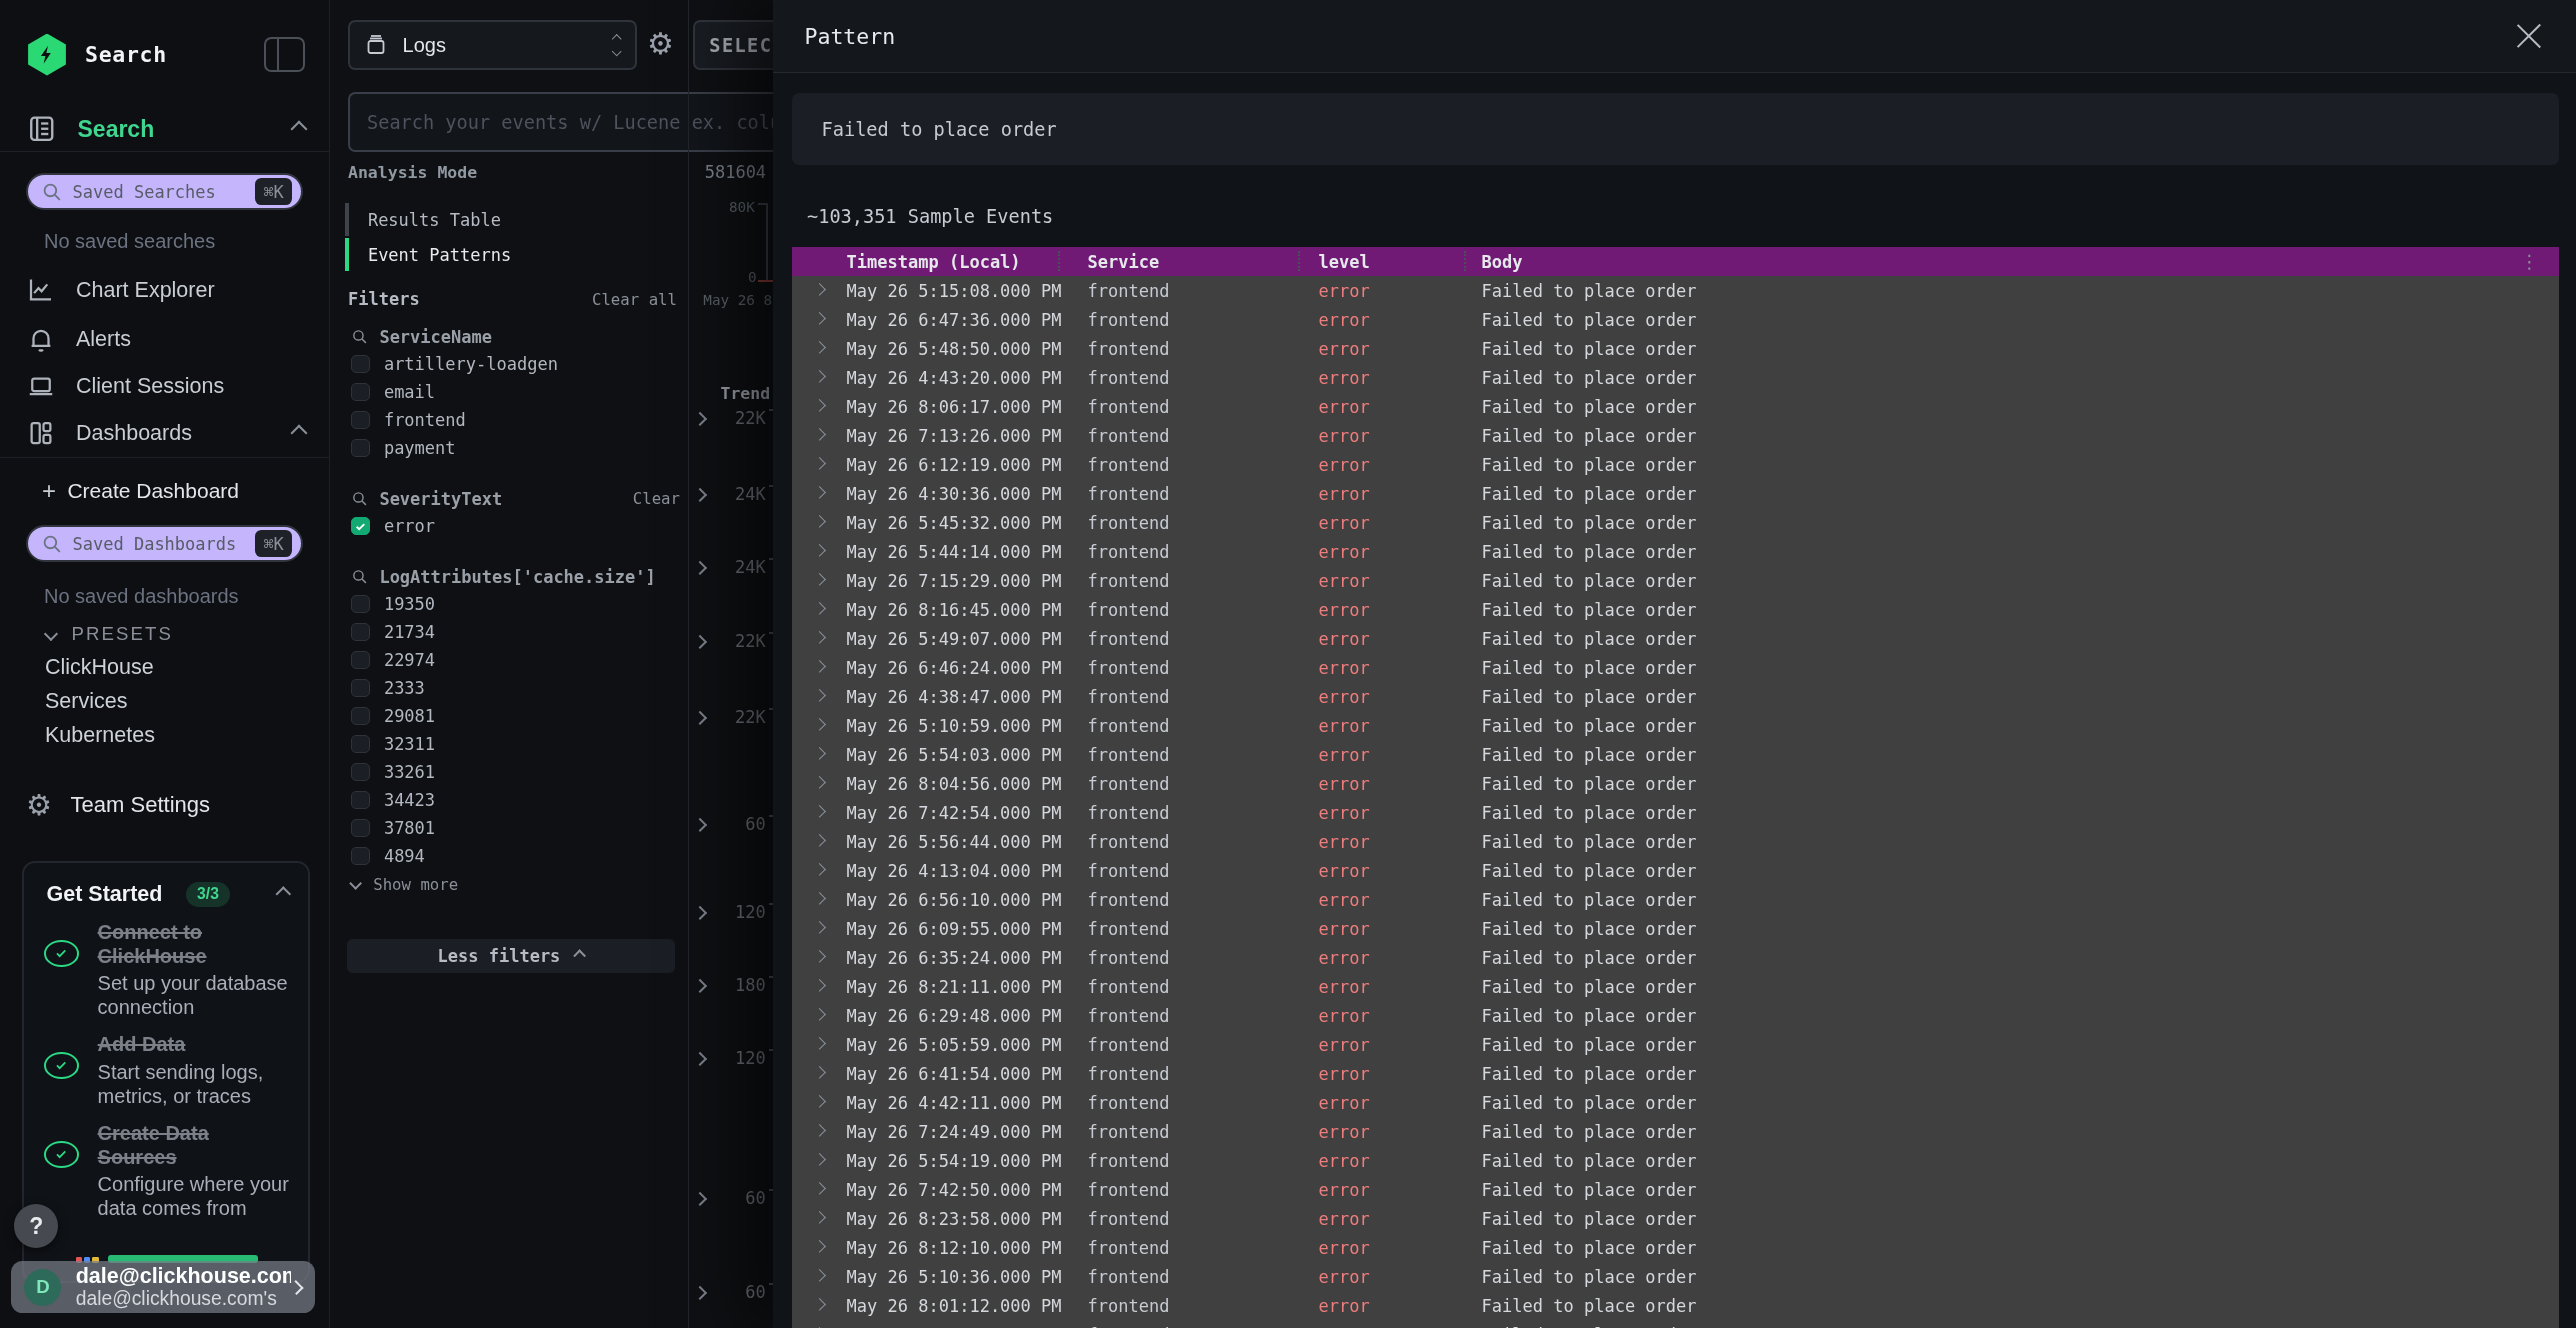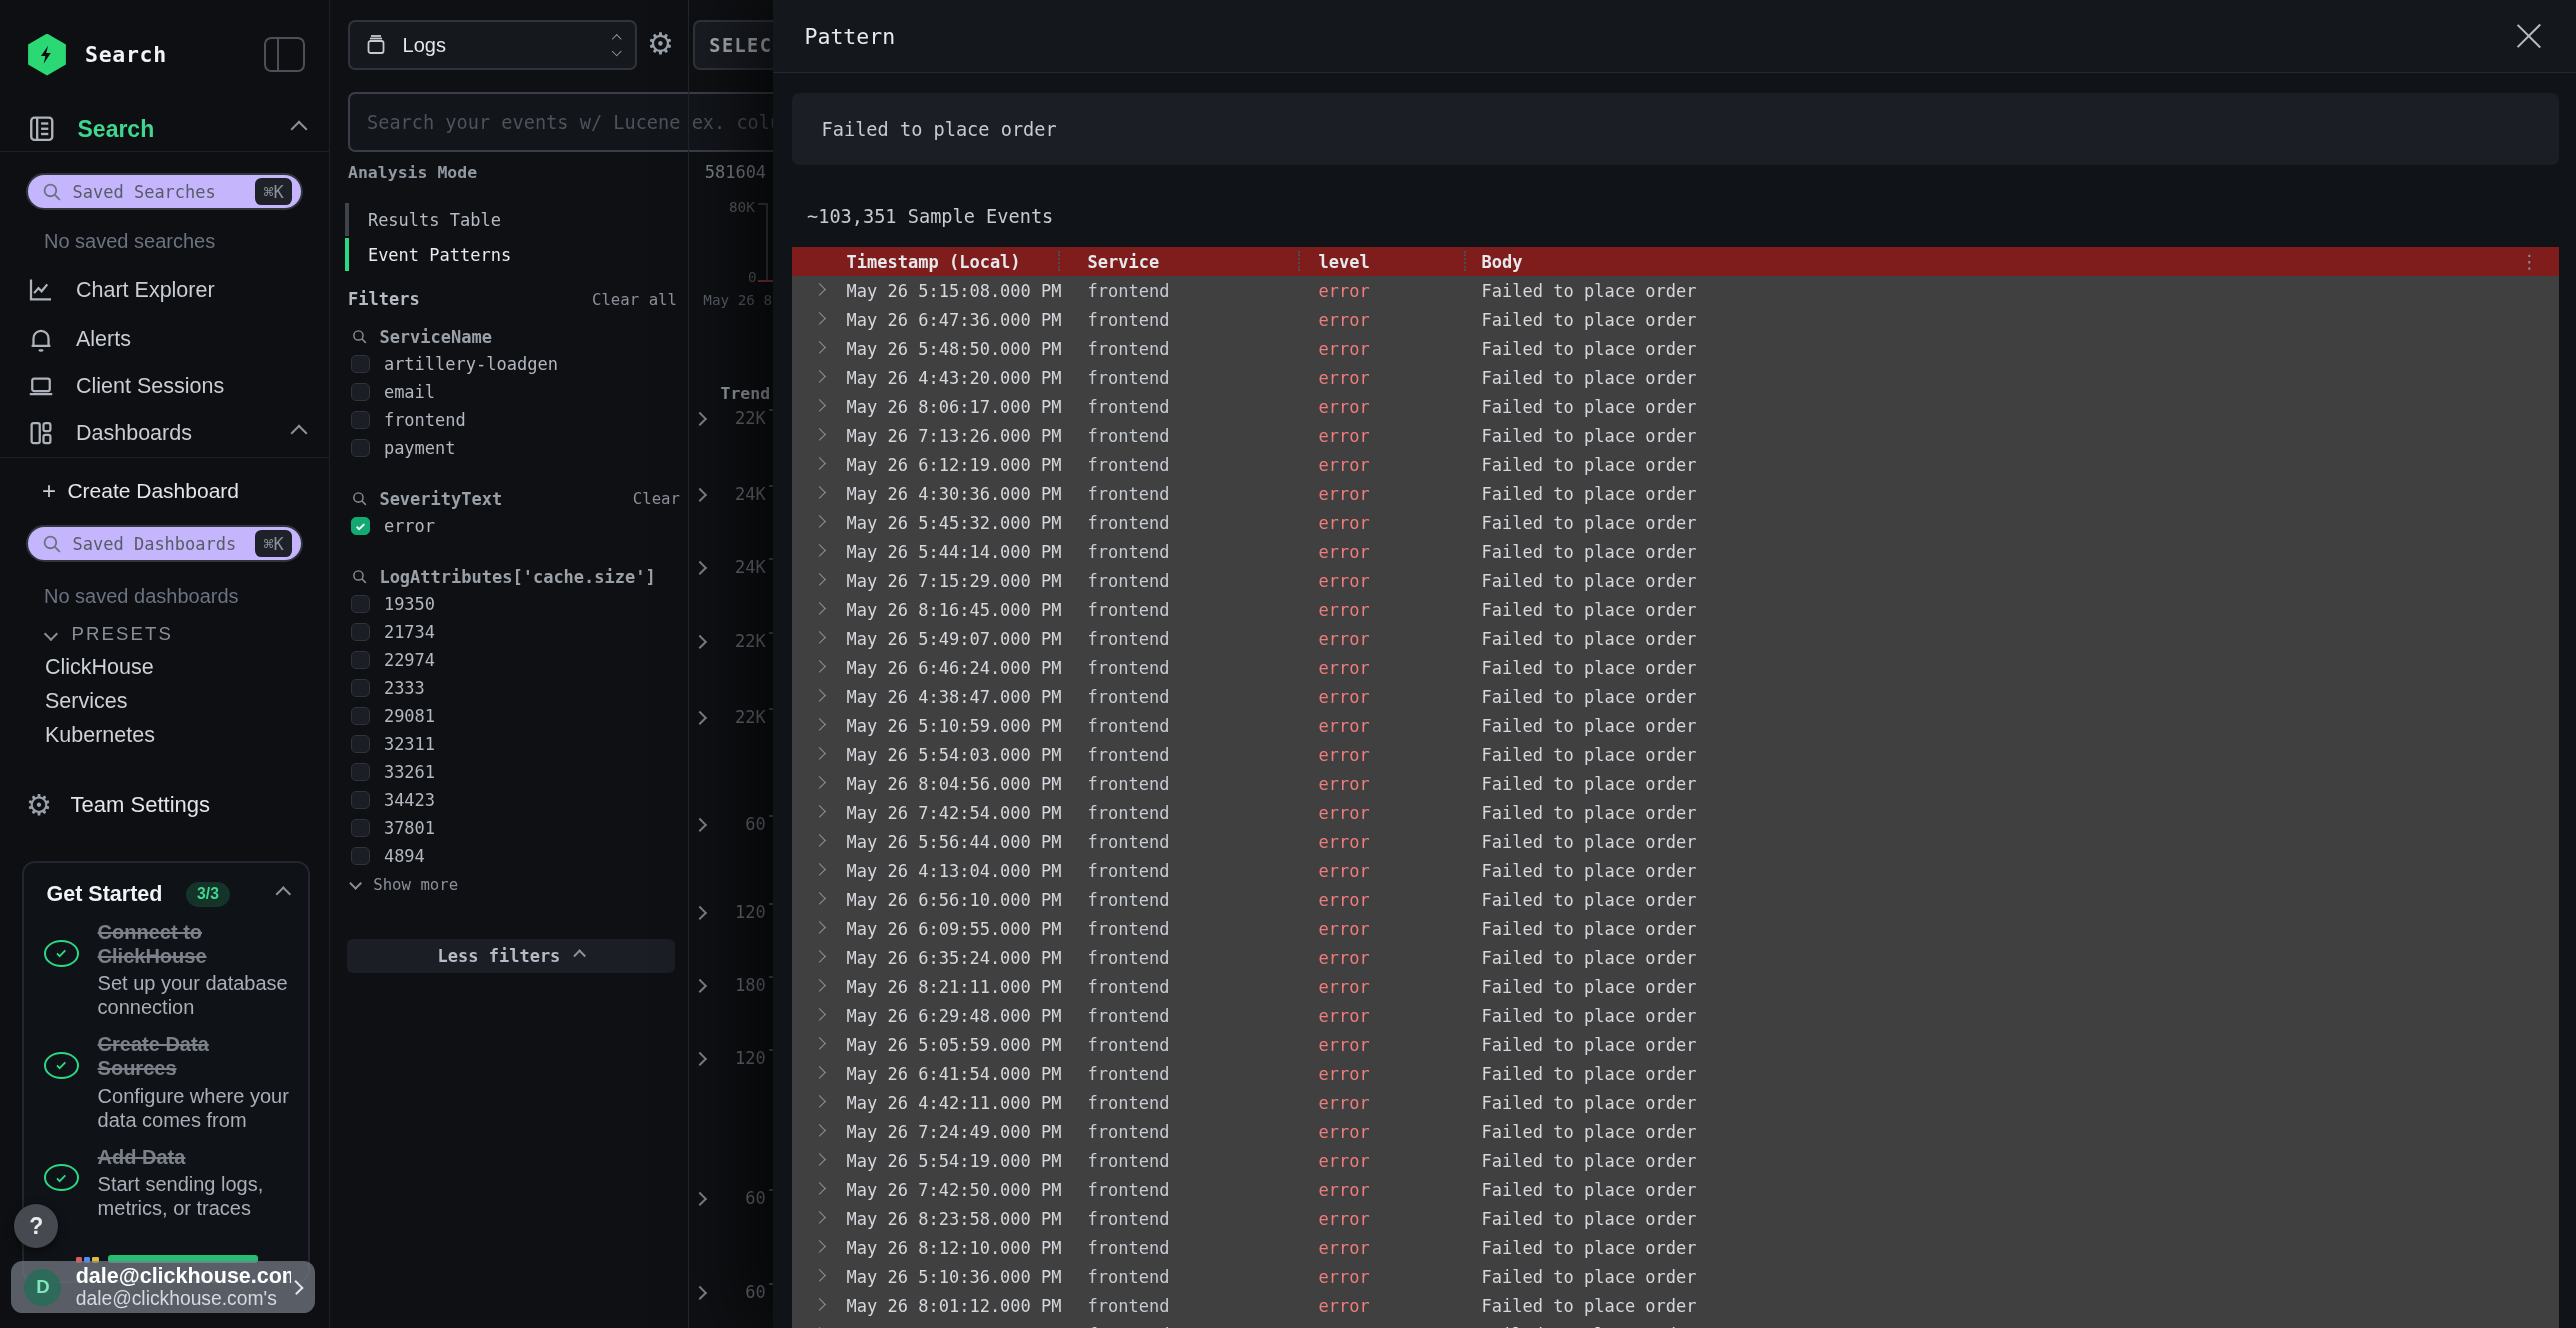--- a/index.html
+++ b/index.html
@@ -142,21 +142,21 @@
   .drawer-title{font:21.5px "DejaVu Sans Mono",monospace;color:#e8eaed;}
   .close-x{margin-left:auto;width:31.5px;height:31.5px;position:relative;}
   .close-x::before,.close-x::after{content:"";position:absolute;left:0;top:14.3px;width:31.5px;border-top:2.9px solid #b7bcc4;}
   .close-x::before{transform:rotate(45deg);}
   .close-x::after{transform:rotate(-45deg);}
   .pattern-box{position:absolute;left:18.6px;top:93px;width:1767px;height:72px;background:#1b1f25;border-radius:7.2px;
                display:flex;align-items:center;padding:0 30px;box-sizing:border-box;
                font:18.6px "DejaVu Sans Mono",monospace;color:#c6cbd2;}
   .sample-label{position:absolute;left:34px;top:206px;font:18.6px "DejaVu Sans Mono",monospace;color:#c6cbd2;}
   .etable{position:absolute;left:18.6px;top:247px;width:1767px;bottom:0;overflow:hidden;}
-  .ehead{position:relative;height:29px;background:#7f1d1d;}
+  .ehead{position:relative;height:29px;background:#701a75;}
   .ehead .hcell{position:absolute;top:0;height:29px;display:flex;align-items:center;
                 font:bold 17px "DejaVu Sans Mono",monospace;color:#e6e8ec;}
   .sep{position:absolute;top:4.3px;height:20px;border-left:2.9px dotted #4a4f57;}
   .hmenu{position:absolute;right:20px;top:5.7px;color:#8a8f99;font-size:18.6px;line-height:1;letter-spacing:0;}
   .erow{position:relative;height:29px;background:#404040;}
   .erow .chev{position:absolute;left:23px;top:9.3px;width:7.9px;height:7.9px;border-color:#8a8f99;border-width:1.8px;}
   .erow span{position:absolute;top:5px;font:17px "DejaVu Sans Mono",monospace;white-space:nowrap;}
   .c-ts{left:55px;color:#d4d7dc;}
   .c-svc{left:296px;color:#c6cbd2;}
   .c-lvl{left:527px;color:#ee7d7d;}
@@ -281,33 +281,33 @@
           <div class="gs-item-desc">Set up your database connection</div>
         </span>
       </div>
       <div class="gs-item">
         <span class="gs-check">
           <svg width="14.3" height="14.3" viewBox="0 0 24 24" fill="none" stroke="#2bd984" stroke-width="3">
               <path d="M5 12.5l4.5 4.5L19 7.5"></path>
             </svg>
         </span>
         <span class="gs-body">
-          <div class="gs-item-title">Create Data Sources</div>
-          <div class="gs-item-desc">Configure where your data comes from</div>
+          <div class="gs-item-title">Add Data</div>
+          <div class="gs-item-desc">Start sending logs, metrics, or traces</div>
         </span>
       </div>
       <div class="gs-item">
         <span class="gs-check">
           <svg width="14.3" height="14.3" viewBox="0 0 24 24" fill="none" stroke="#2bd984" stroke-width="3">
               <path d="M5 12.5l4.5 4.5L19 7.5"></path>
             </svg>
         </span>
         <span class="gs-body">
-          <div class="gs-item-title">Add Data</div>
-          <div class="gs-item-desc">Start sending logs, metrics, or traces</div>
+          <div class="gs-item-title">Create Data Sources</div>
+          <div class="gs-item-desc">Configure where your data comes from</div>
         </span>
       </div>
       <div class="gs-hidden">
         <span class="confetti">
           <i style="background:#e25555"></i><i style="background:#4e8ef7"></i><i style="background:#e2b93b"></i>
         </span>
         <span class="green-sliver"></span>
       </div>
     </div>
 

